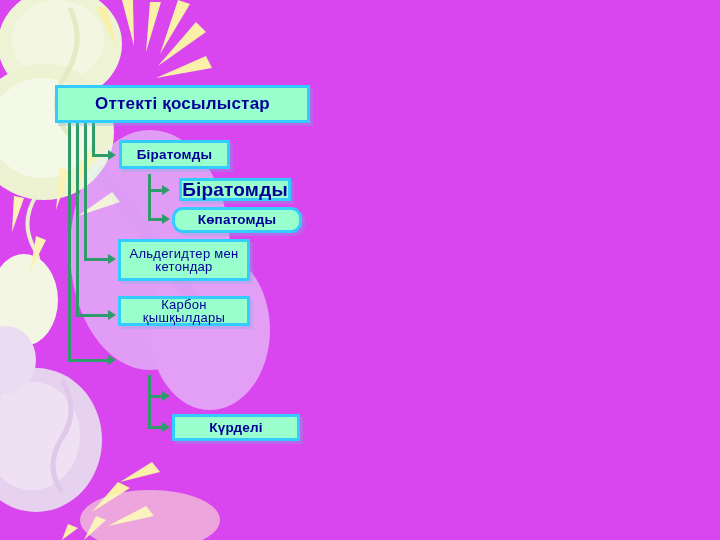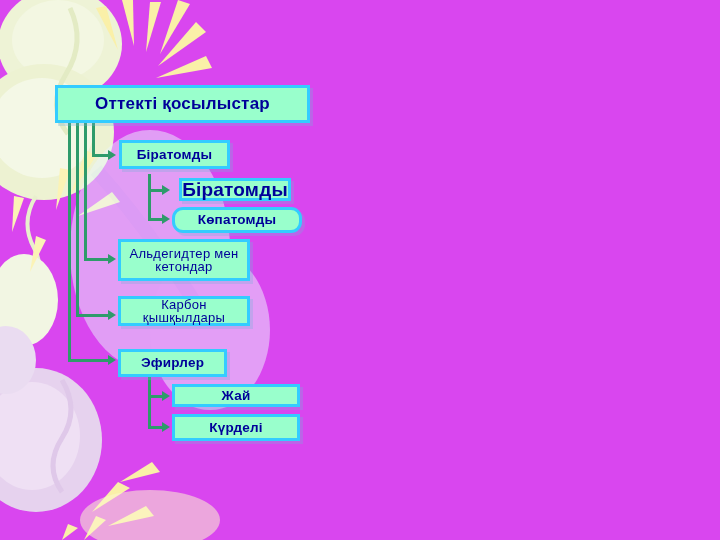--- a/index.html
+++ b/index.html
@@ -155,26 +155,20 @@
     </div>
 
     <div class="node thin overflow" style="left:118px;top:239px;width:132px;height:42px;font-size:13px;">
       <span>Альдегидтер мен кетондар</span>
     </div>
 
     <div class="node thin overflow" style="left:118px;top:296px;width:132px;height:30px;font-size:13px;">
       <span>Карбон қышқылдары</span>
     </div>
 
-    <div class="node bold" style="left:118px;top:349px;width:109px;height:28px;font-size:13.5px;">
-      <span>Эфирлер</span>
-    </div>
 
-    <div class="node bold" style="left:172px;top:384px;width:128px;height:23px;font-size:13.5px;">
-      <span>Жай</span>
-    </div>
 
     <div class="node bold" style="left:172px;top:414px;width:128px;height:27px;font-size:13.5px;">
       <span>Күрделі</span>
     </div>
 
   </div>
 </div>
 
 </body></html>

